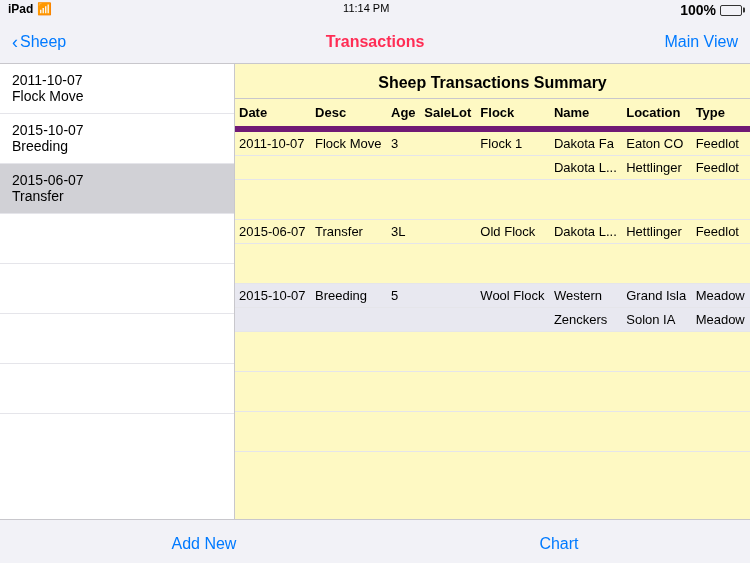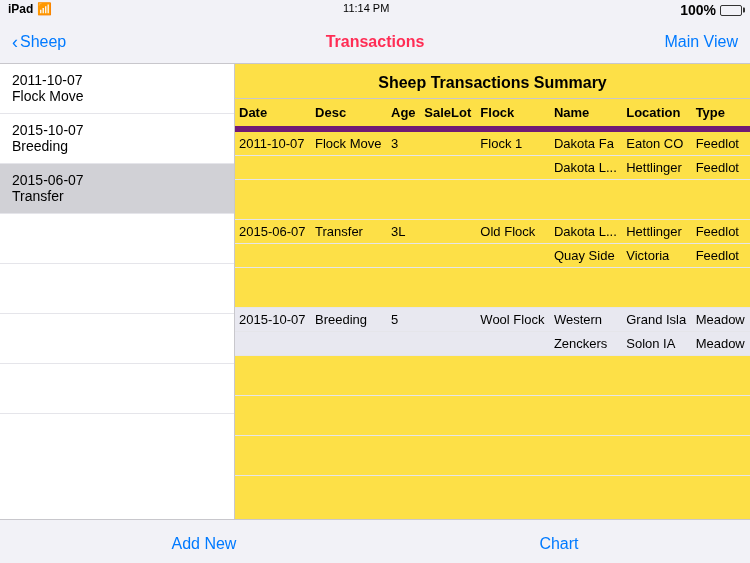--- a/index.html
+++ b/index.html
@@ -117,21 +117,21 @@
       font-weight: 400;
     }
     .sidebar-item .desc {
       font-size: 14px;
       color: #000;
     }
 
     
     .content-area {
       flex: 1;
-      background: #fde047;
+      background: #fef9c3;
       overflow-y: auto;
     }
 
     
     .summary-title {
       text-align: center;
       font-size: 16px;
       font-weight: 600;
       color: #000;
       padding: 10px 8px 6px;
@@ -286,30 +286,20 @@
         <tr class="group-row">
           <td>2015-06-07</td>
           <td>Transfer</td>
           <td>3L</td>
           <td></td>
           <td>Old Flock</td>
           <td>Dakota L...</td>
           <td>Hettlinger</td>
           <td>Feedlot</td>
         </tr>
-        <tr class="sub-row">
-          <td></td>
-          <td></td>
-          <td></td>
-          <td></td>
-          <td></td>
-          <td>Quay Side</td>
-          <td>Victoria</td>
-          <td>Feedlot</td>
-        </tr>
 
         <tr class="empty-row">
             <td colspan="8"></td>
           </tr>
 
         <tr class="group-row group-highlighted">
           <td>2015-10-07</td>
           <td>Breeding</td>
           <td>5</td>
           <td></td>

